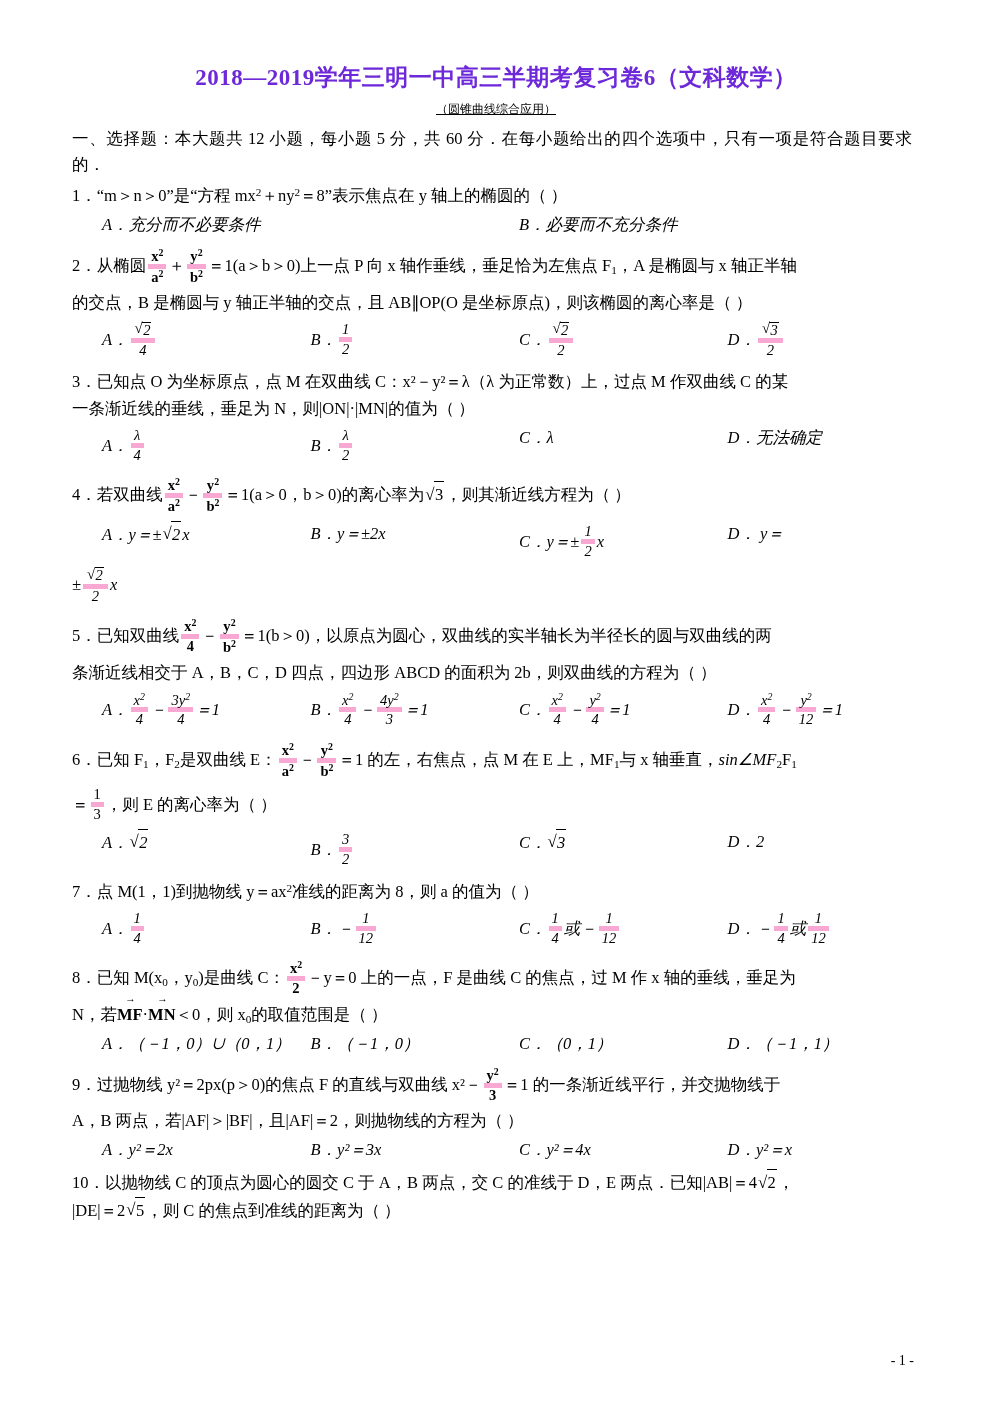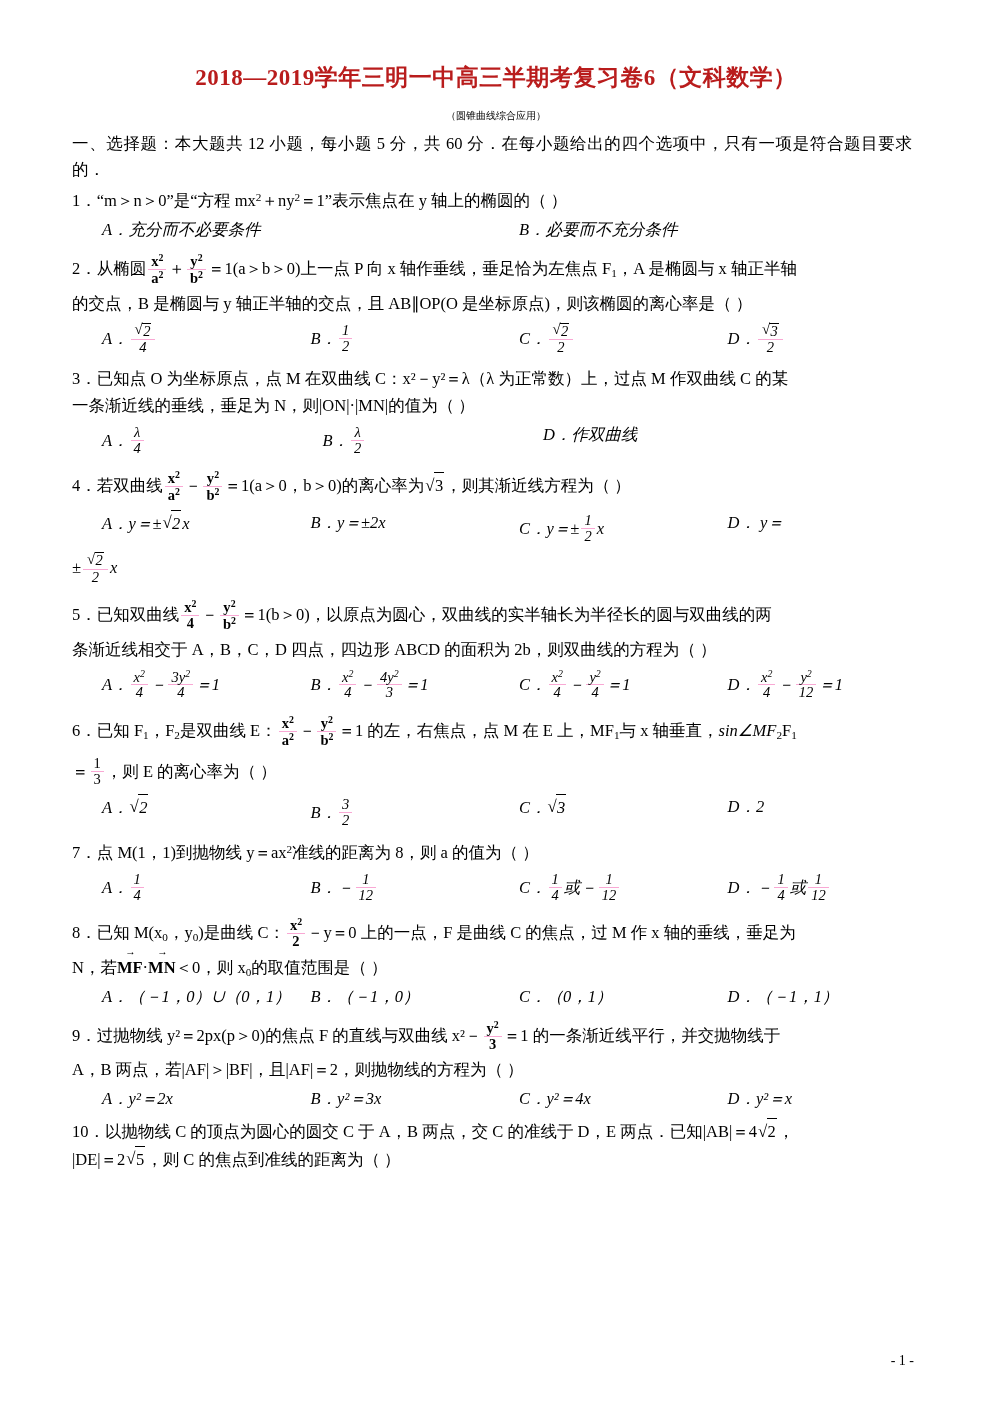--- a/index.html
+++ b/index.html
@@ -20,31 +20,32 @@
     height: 1403px;
     padding: 0;
     box-sizing: border-box;
   }
   .content {
     padding: 62px 72px 0 72px;
     box-sizing: border-box;
   }
   .doc-title {
     text-align: center;
-    color: #b91c1c;
+    color: #6d28d9;
     font-family: "Liberation Serif", serif;
     font-weight: bold;
     font-size: 23px;
     letter-spacing: 0.5px;
     margin: 0 0 6px 0;
   }
   .doc-subtitle {
     text-align: center;
-    font-size: 10px;
-    margin: 16px 0 8px 0;
+    font-size: 12px;
+    margin: 8px 0 8px 0;
+    text-decoration: underline;
   }
   .para {
     font-size: 16.5px;
     line-height: 1.55;
     margin: 0 8px 2px 0;
     text-align: justify;
   }
   .q {
     font-size: 16.5px;
     line-height: 1.62;
@@ -70,21 +71,21 @@
     display: inline-block;
     vertical-align: middle;
     text-align: center;
     line-height: 1.05;
     font-size: 0.88em;
     margin: 4px 2px;
     position: relative;
     top: -1px;
   }
   .frac .num { display: block; padding: 0 3px; }
-  .frac .den { display: block; border-top: 1px solid #f9a8d4; padding: 0 3px; }
+  .frac .den { display: block; border-top: 5px solid #f9a8d4; padding: 0 3px; }
 
   
   .sqrt {
     display: inline-block;
     position: relative;
     padding-left: 0.52em;
     margin: 0 1px;
   }
   .sqrt::before {
     content: "√";
@@ -131,21 +132,21 @@
 
 <div class="page">
  <div class="content">
 
   <div class="doc-title">2018—2019学年三明一中高三半期考复习卷6（文科数学）</div>
   <div class="doc-subtitle">（圆锥曲线综合应用）</div>
 
   <div class="para">一、选择题：本大题共 12 小题，每小题 5 分，共 60 分．在每小题给出的四个选项中，只有一项是符合题目要求的．</div>
 
   <div class="q">
-    <span>1．</span><span>“m＞n＞0”是“方程 mx</span><sup>2</sup><span>＋ny</span><sup>2</sup><span>＝1”表示焦点在 y 轴上的椭圆的（      ）</span>
+    <span>1．</span><span>“m＞n＞0”是“方程 mx</span><sup>2</sup><span>＋ny</span><sup>2</sup><span>＝8”表示焦点在 y 轴上的椭圆的（      ）</span>
     <div class="opts opt2 opt-indent">
       <span>A．充分而不必要条件</span>
       <span>B．必要而不充分条件</span>
     </div>
   </div>
 
   <div class="q">
     <span>2．</span><span>从椭圆</span><span class="frac bold"><span class="num">x<sup>2</sup></span><span class="den">a<sup>2</sup></span></span>＋<span class="frac bold"><span class="num">y<sup>2</sup></span><span class="den">b<sup>2</sup></span></span><span>＝1(a＞b＞0)上一点 P 向 x 轴作垂线，垂足恰为左焦点 F</span><sub>1</sub><span>，A 是椭圆与 x 轴正半轴</span>
     <div>的交点，B 是椭圆与 y 轴正半轴的交点，且 AB∥OP(O 是坐标原点)，则该椭圆的离心率是（      ）</div>
     <div class="opts opt4 opt-indent">
@@ -155,21 +156,22 @@
       <span><span>D．</span><span class="frac"><span class="num"><span class="sqrt"><span class="rad">3</span></span></span><span class="den">2</span></span></span>
     </div>
   </div>
 
   <div class="q">
     <span>3．</span><span>已知点 O 为坐标原点，点 M 在双曲线 C：x²－y²＝λ（λ 为正常数）上，过点 M 作双曲线 C 的某</span>
     <div>一条渐近线的垂线，垂足为 N，则|ON|·|MN|的值为（      ）</div>
     <div class="opts opt4 opt-indent">
       <span>A．<span class="frac"><span class="num">λ</span><span class="den">4</span></span></span>
       <span>B．<span class="frac"><span class="num">λ</span><span class="den">2</span></span></span>
-      <span>D．作双曲线</span>
+      <span>C．λ</span>
+      <span>D．无法确定</span>
     </div>
   </div>
 
   <div class="q">
     <span>4．</span><span>若双曲线</span><span class="frac bold"><span class="num">x<sup>2</sup></span><span class="den">a<sup>2</sup></span></span>－<span class="frac bold"><span class="num">y<sup>2</sup></span><span class="den">b<sup>2</sup></span></span><span>＝1(a＞0，b＞0)的离心率为</span><span class="sqrt"><span class="rad">3</span></span><span>，则其渐近线方程为（      ）</span>
     <div class="opts opt4 opt-indent">
       <span><span>A．y＝±</span><span class="sqrt"><span class="rad">2</span></span>x</span>
       <span>B．y＝±2x</span>
       <span><span>C．y＝±</span><span class="frac"><span class="num">1</span><span class="den">2</span></span>x</span>
       <span>D．  y＝</span>

